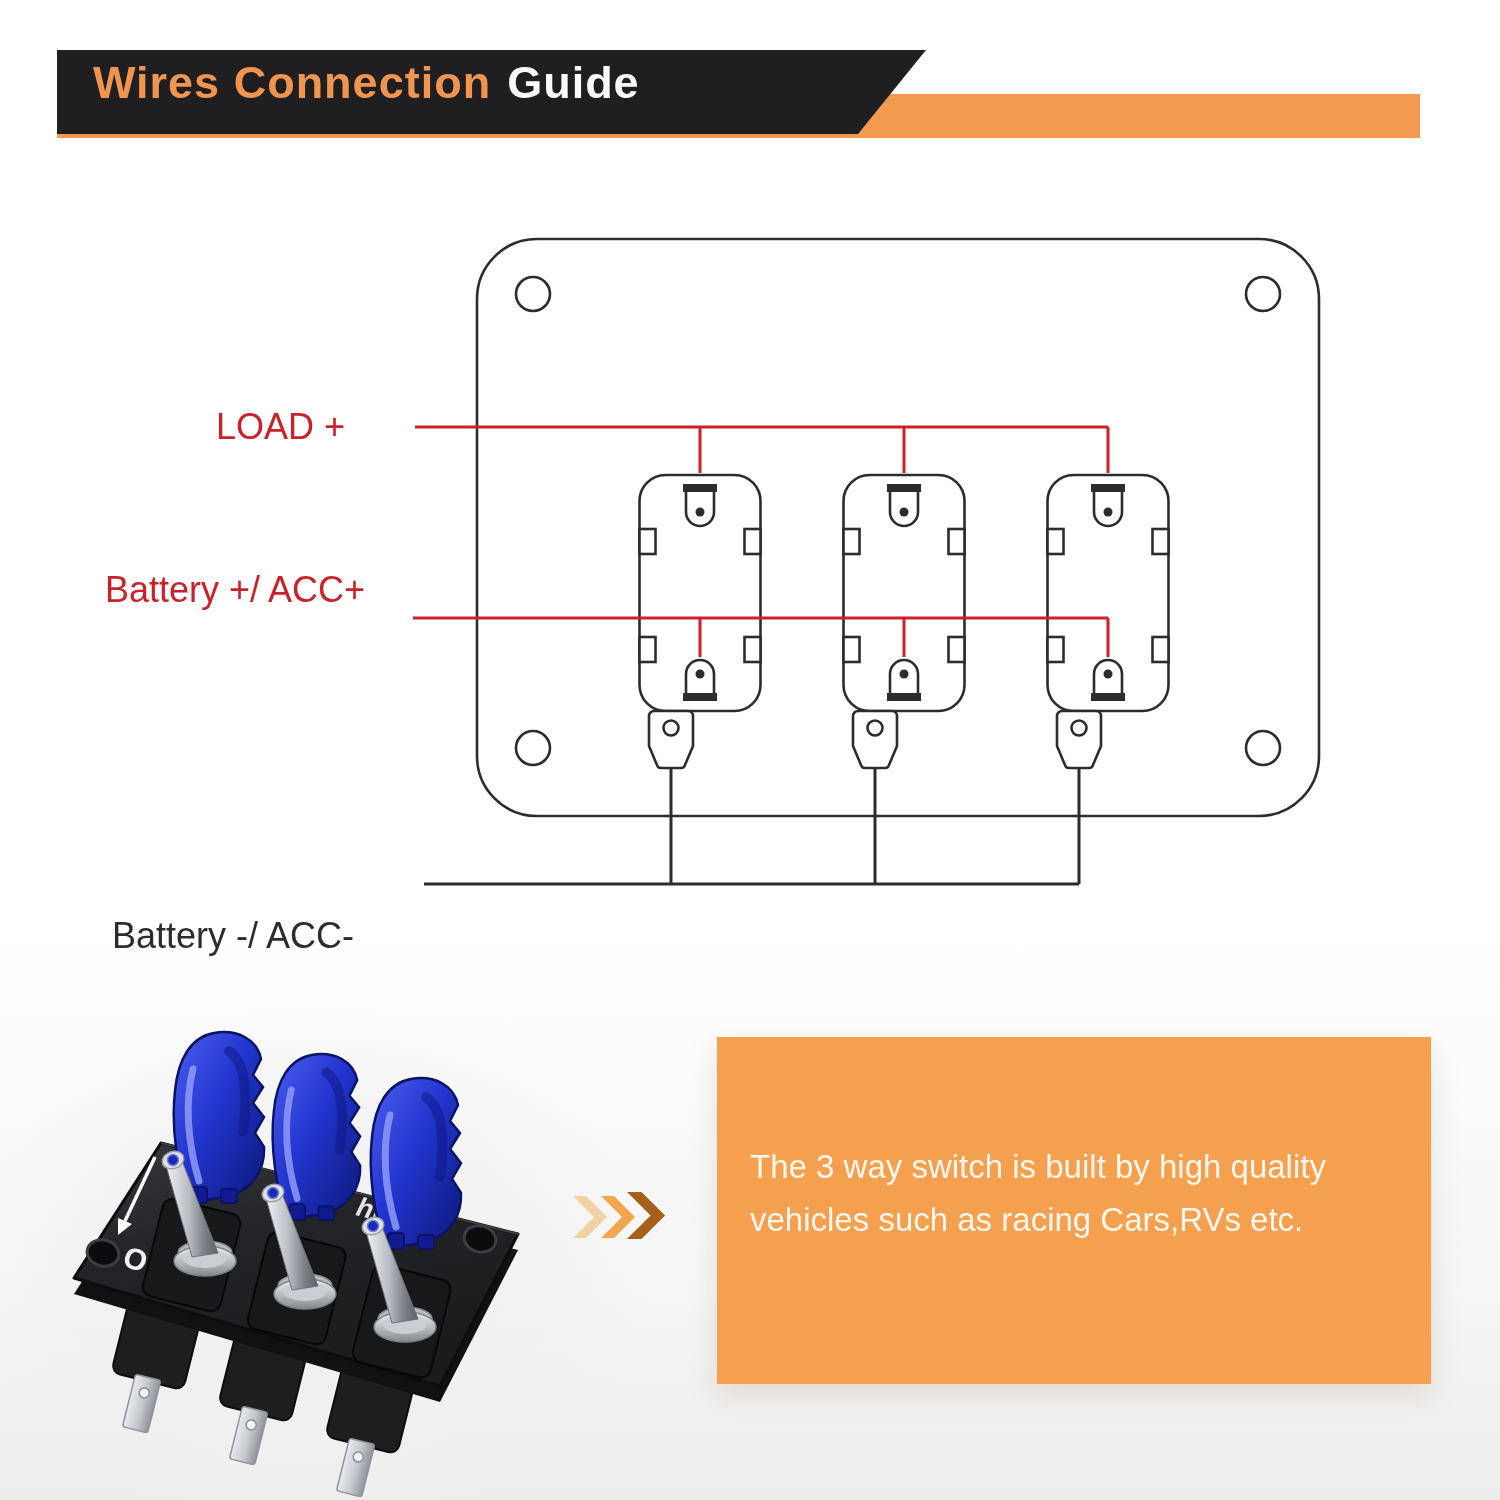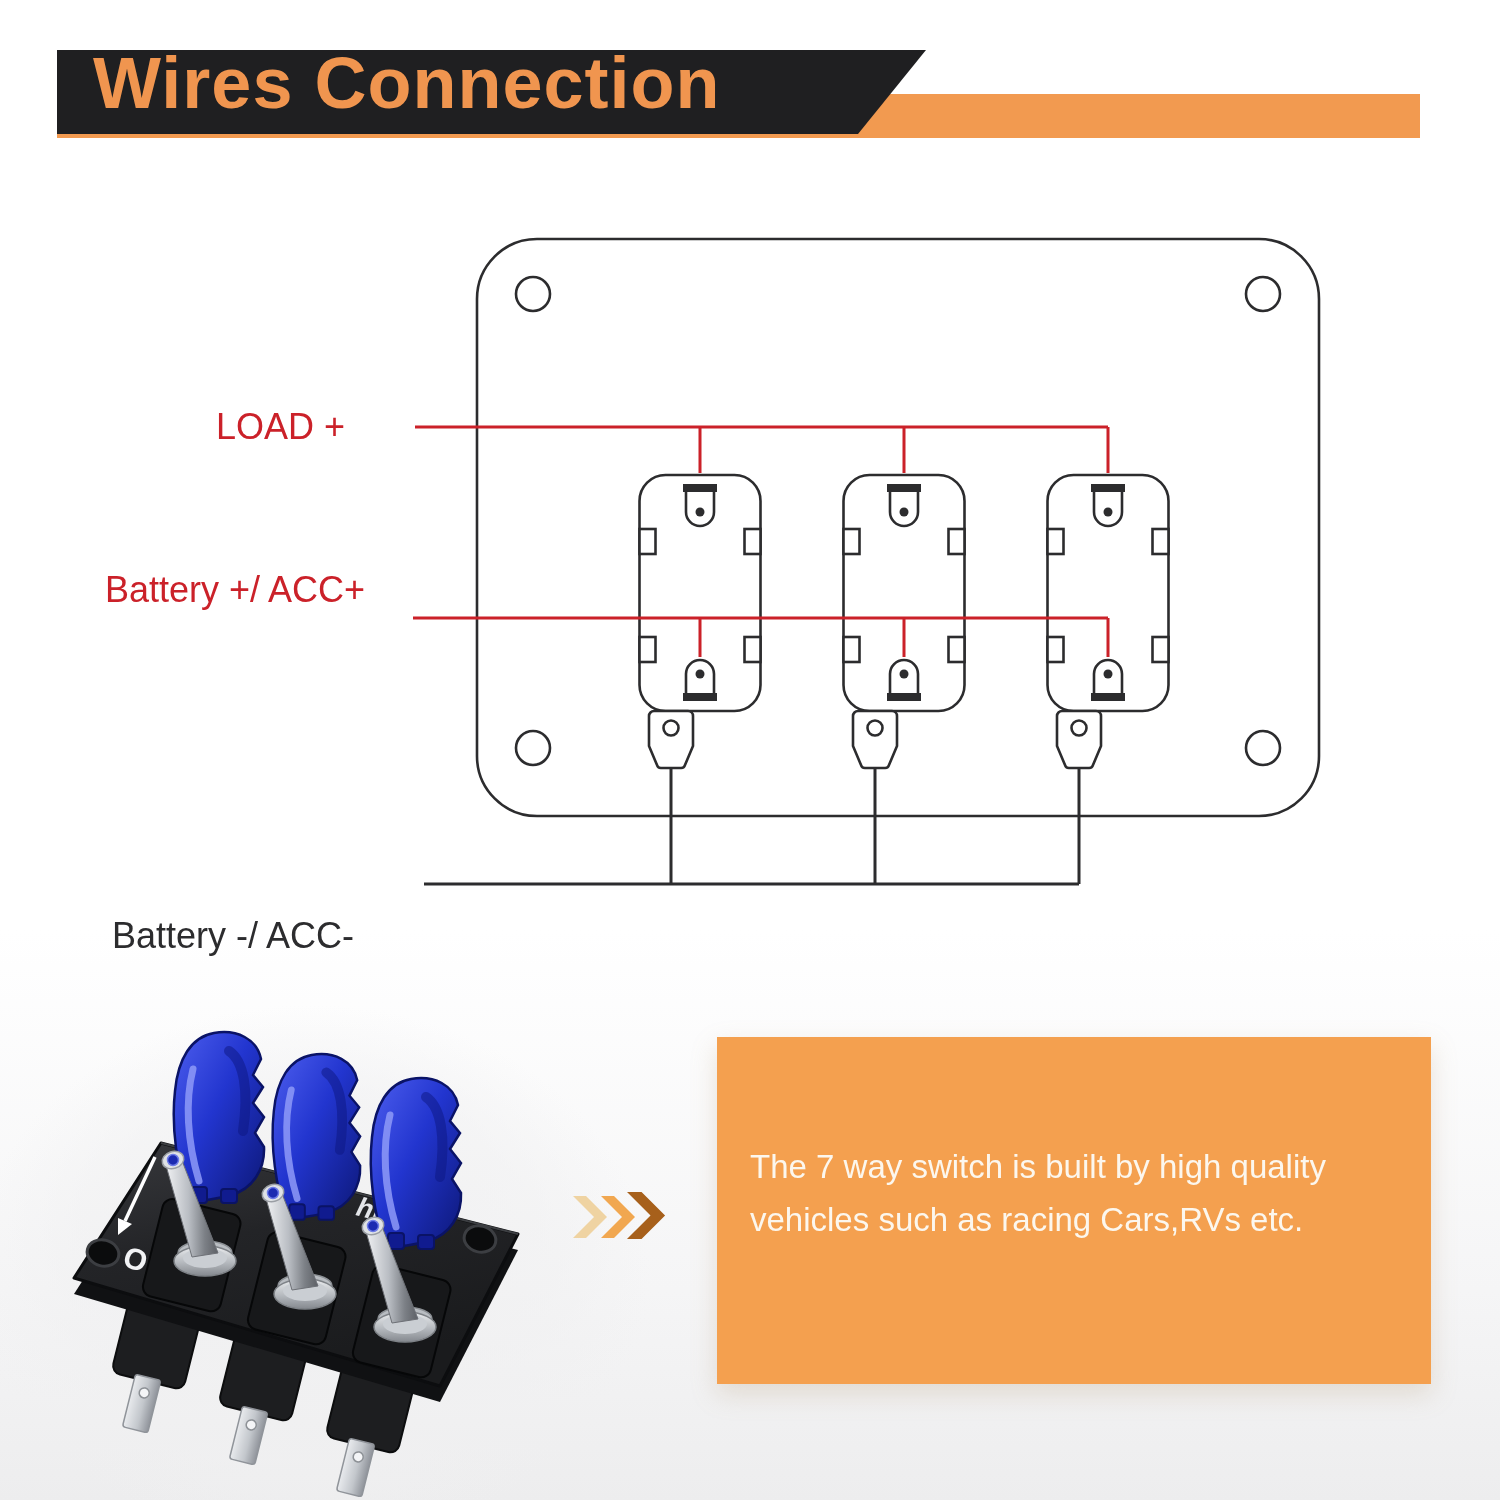--- a/index.html
+++ b/index.html
@@ -6,21 +6,21 @@
   body{
     width:1500px;height:1500px;position:relative;overflow:hidden;
     background:linear-gradient(180deg,#ffffff 0%,#ffffff 62%,#f5f5f6 86%,#ededee 100%);
     font-family:"Liberation Sans", sans-serif;
   }
   .abs{position:absolute;}
   svg{display:block;}
   
   .banner-title{
     left:93px; top:50px; height:66px; display:flex; align-items:center;
-    font-weight:700; font-size:72px; letter-spacing:1px; white-space:nowrap;
+    font-weight:700; font-size:45px; letter-spacing:1px; white-space:nowrap;
   }
   .banner-title .t-orange{color:var(--title_orange);}
   .banner-title .t-white{color:var(--title_white); margin-left:16px;}
   
   .dlabel{font-size:36px; white-space:nowrap; line-height:48px;text-align:right;}
   .red-label{color:var(--label_red);}
   .ink-label{color:var(--ink);}
   
   .info-box{
     left:717px; top:1037px; width:714px; height:347px;
@@ -187,26 +187,27 @@
 
   <g>
     <use href="#chev" class="chev1" transform="translate(573,1196)"></use>
     <use href="#chev" class="chev2" transform="translate(601,1196)"></use>
     <use href="#chev" class="chev3" transform="translate(627,1192) scale(1.12)"></use>
   </g>
 </svg>
 
 <div class="abs banner-title">
   <span class="t-orange">Wires Connection</span>
+  <span class="t-white">Guide</span>
 </div>
 
 <div class="abs dlabel red-label" style="left:216px; top:403px;">LOAD +</div>
 
 <div class="abs dlabel red-label" style="left:105px; top:566px;">Battery +/ ACC+</div>
 
 <div class="abs dlabel ink-label" style="left:112px; top:912px;">Battery -/ ACC-</div>
 
 <div class="abs info-box">
   <div class="info-text">
-    <div>The 7 way switch is built by high quality</div>
+    <div>The 3 way switch is built by high quality</div>
     <div>vehicles such as racing Cars,RVs etc.</div>
   </div>
 </div>
 
 </body></html>

